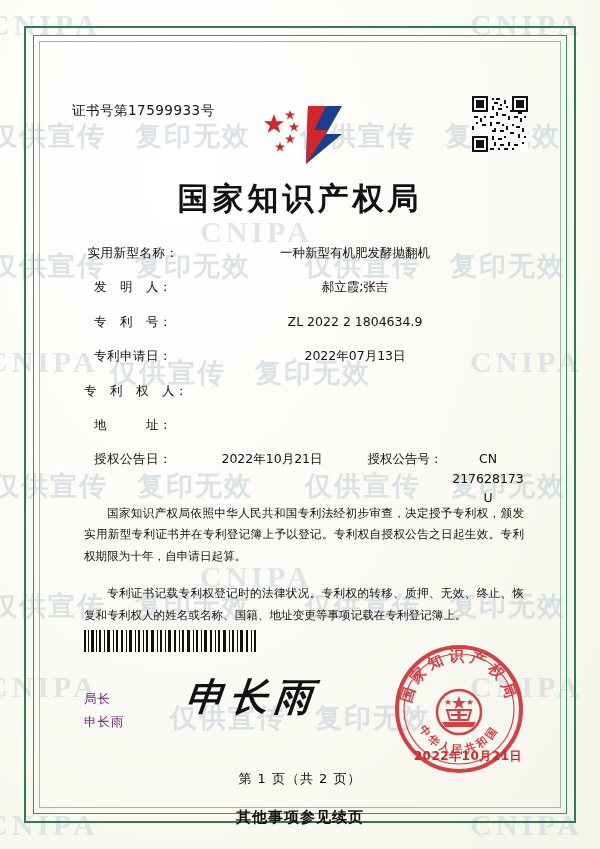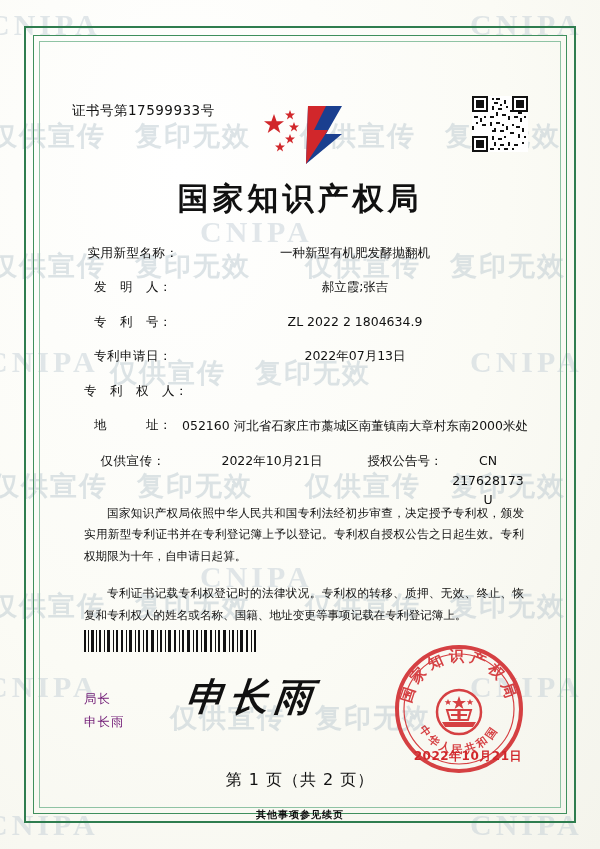--- a/index.html
+++ b/index.html
@@ -130,25 +130,25 @@
     position:absolute;right:74px;top:642px;width:134px;height:134px;
   }
   .seal-date{
     position:absolute;right:78px;top:748px;
     color:#d1272b;font-size:12px;font-weight:bold;letter-spacing:.5px;
   }
 
   
   .pagenum{
     position:absolute;left:0;right:0;top:770px;text-align:center;
-    font-size:16px;color:#111;letter-spacing:1px;
+    font-size:13px;color:#111;letter-spacing:1px;
   }
   .footnote{
     position:absolute;left:0;right:0;top:808px;text-align:center;
-    font-size:10px;color:#111;font-weight:bold;letter-spacing:1px;
+    font-size:15px;color:#111;font-weight:bold;letter-spacing:1px;
   }
 </style>
 </head>
 <body>
 
 <div class="page">
   <div class="paper-tint"></div>
 
   <div class="wm-layer">
     <div class="wm en" style="left:-12px;top:8px;">CNIPA</div>
@@ -279,24 +279,23 @@
     </div>
     <div class="row">
       <div class="lbl">专利申请日：</div>
       <div class="val">2022年07月13日</div>
     </div>
     <div class="row">
       <div class="lbl">专　利　权　人：</div>
     </div>
     <div class="row">
       <div class="lbl">地　　　址：</div>
-      <div class="val addr-val">052160 河北省石家庄市藁城区南董镇南大章村东南2000米处</div>
     </div>
     <div class="row two">
-      <div class="lbl">仅供宣传：</div>
+      <div class="lbl">授权公告日：</div>
       <div class="val">2022年10月21日</div>
       <div class="lbl2">授权公告号：</div>
       <div>CN 217628173 U</div>
     </div>
   </div>
 
   <div class="paras">
     <p>国家知识产权局依照中华人民共和国专利法经初步审查，决定授予专利权，颁发实用新型专利证书并在专利登记簿上予以登记。专利权自授权公告之日起生效。专利权期限为十年，自申请日起算。</p>
     <p>专利证书记载专利权登记时的法律状况。专利权的转移、质押、无效、终止、恢复和专利权人的姓名或名称、国籍、地址变更等事项记载在专利登记簿上。</p>
   </div>

